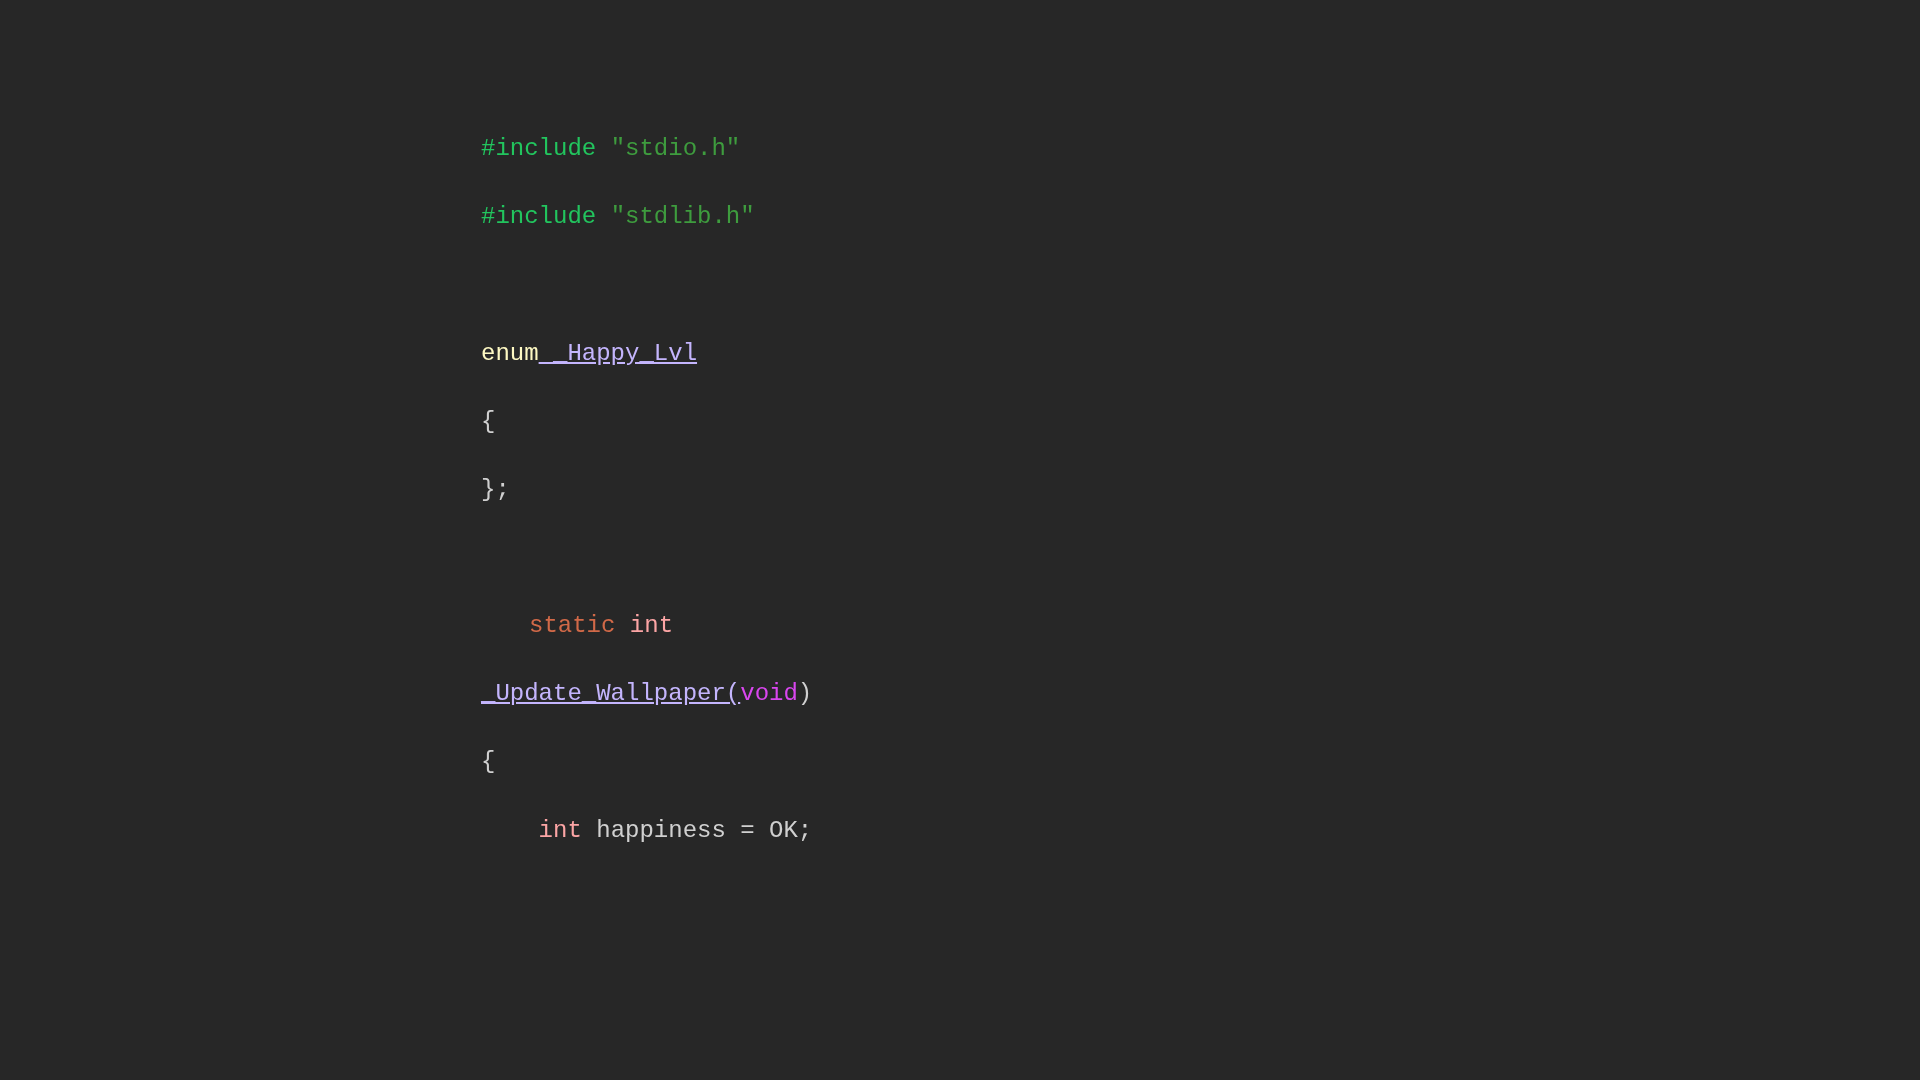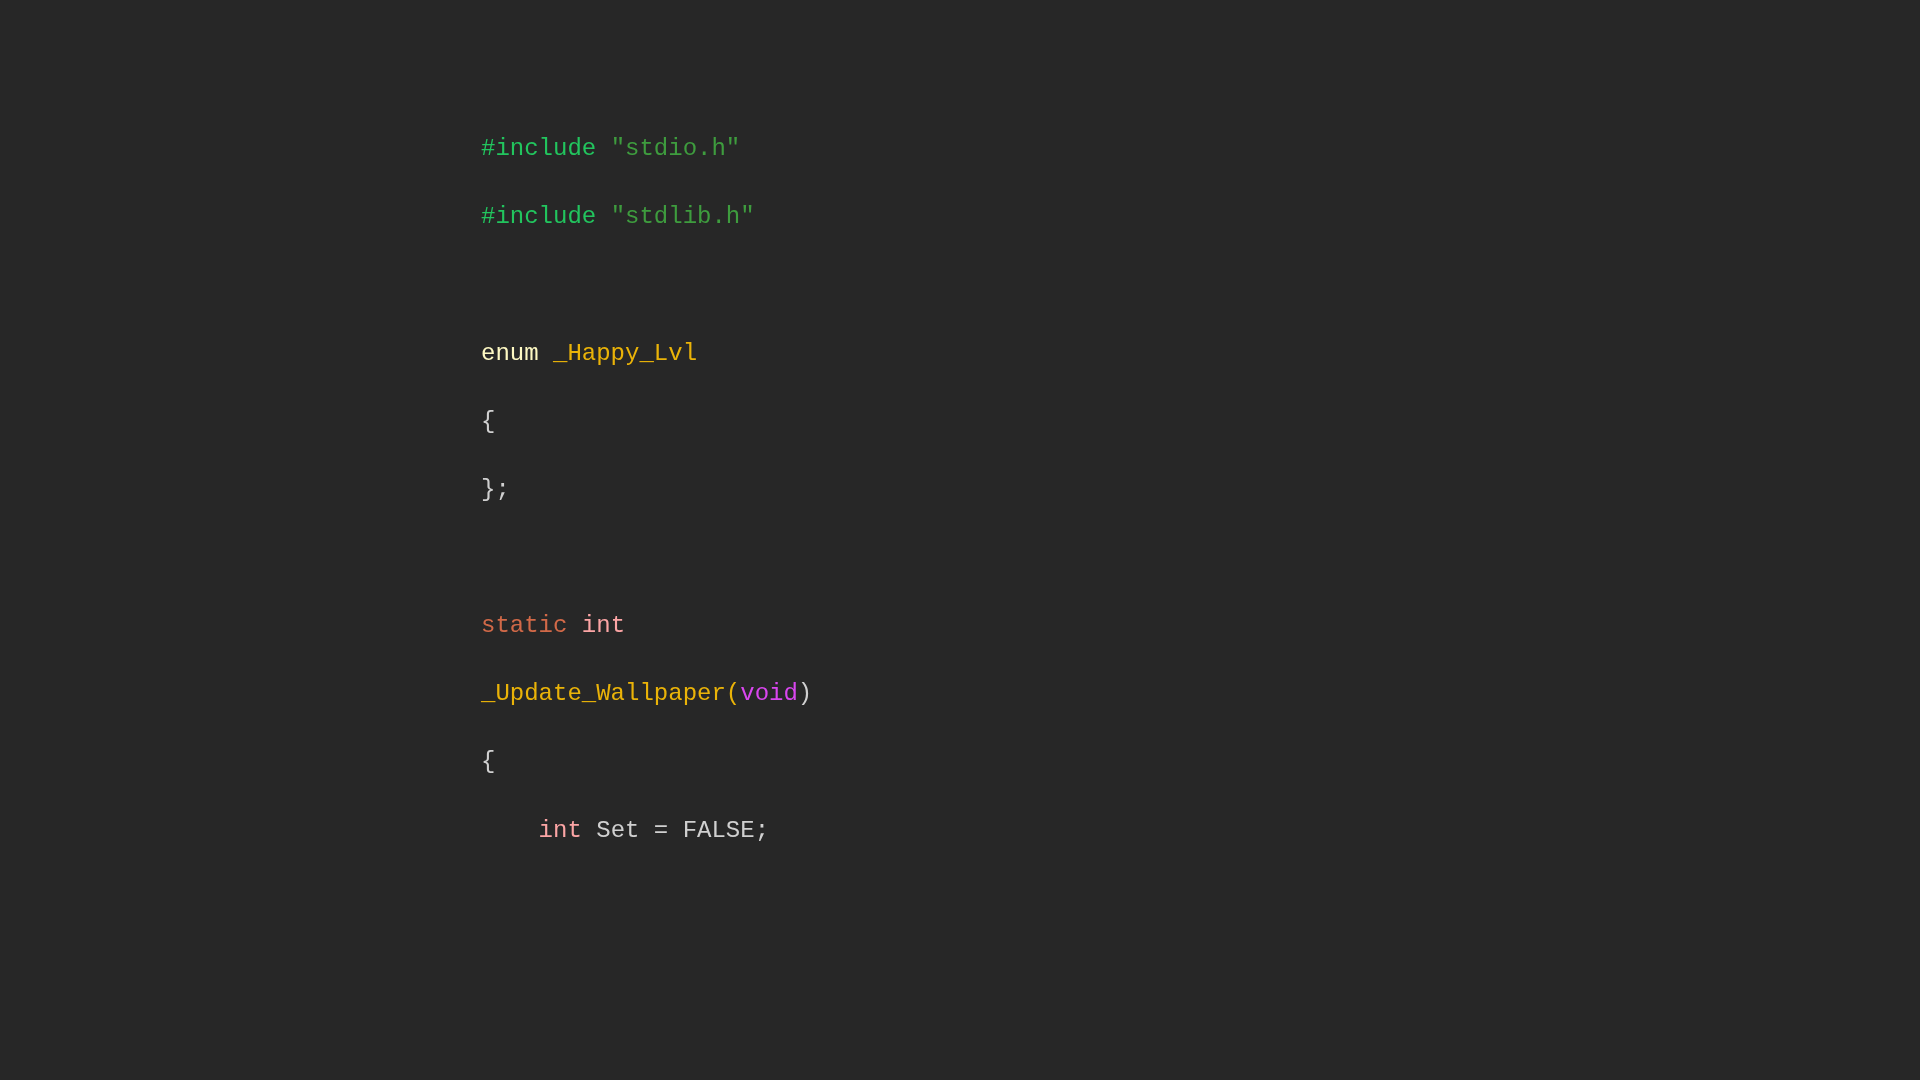--- a/index.html
+++ b/index.html
@@ -30,52 +30,54 @@
       color: #22c55e;
     }
     .string {
       color: #3e9c3e;
     }
     .keyword-enum {
       color: #fef9c3;
     }
     .keyword-static {
       color: #d16948;
+      margin-left: 48px;
     }
     .keyword-int {
       color: #fca5a5;
     }
     .keyword-void {
       color: #d946ef;
     }
     .number {
       color: #569cd6;
     }
     .text {
       color: #d0d0d0;
     }
     .identifier {
-      color: #eab308;
+      color: #c4b5fd;
+      text-decoration: underline;
     }
   </style>
 </head>
 <body>
 
 <div class="code-container">
 <span class="line"><span class="preprocessor">#include</span><span class="text"> </span><span class="string">"stdio.h"</span></span>
 <span class="line"><span class="preprocessor">#include</span><span class="text"> </span><span class="string">"stdlib.h"</span></span>
 <span class="line"> </span>
 <span class="line"><span class="keyword-enum">enum</span><span class="identifier"> _Happy_Lvl</span></span>
 <span class="line"><span class="text">{</span></span>
 <span class="line"><span class="text">};</span></span>
 <span class="line"> </span>
 <span class="line"><span class="keyword-static">static</span><span class="keyword-int"> int</span></span>
 <span class="line"><span class="identifier">_Update_Wallpaper(</span><span class="keyword-void">void</span><span class="text">)</span></span>
 <span class="line"><span class="text">{</span></span>
-<span class="line"><span class="text">    </span><span class="keyword-int">int</span><span class="text"> Set = FALSE;</span></span>
+<span class="line"><span class="text">    </span><span class="keyword-int">int</span><span class="text"> happiness = OK;</span></span>
 
 
 
 
 
 
 
 
 
 

